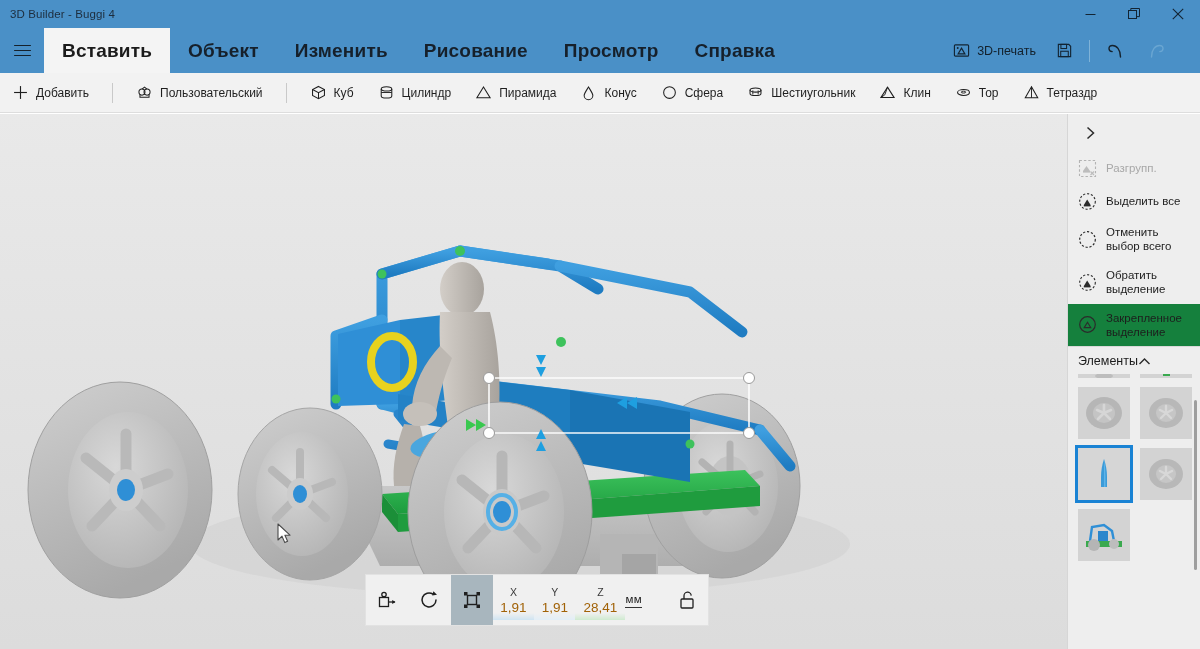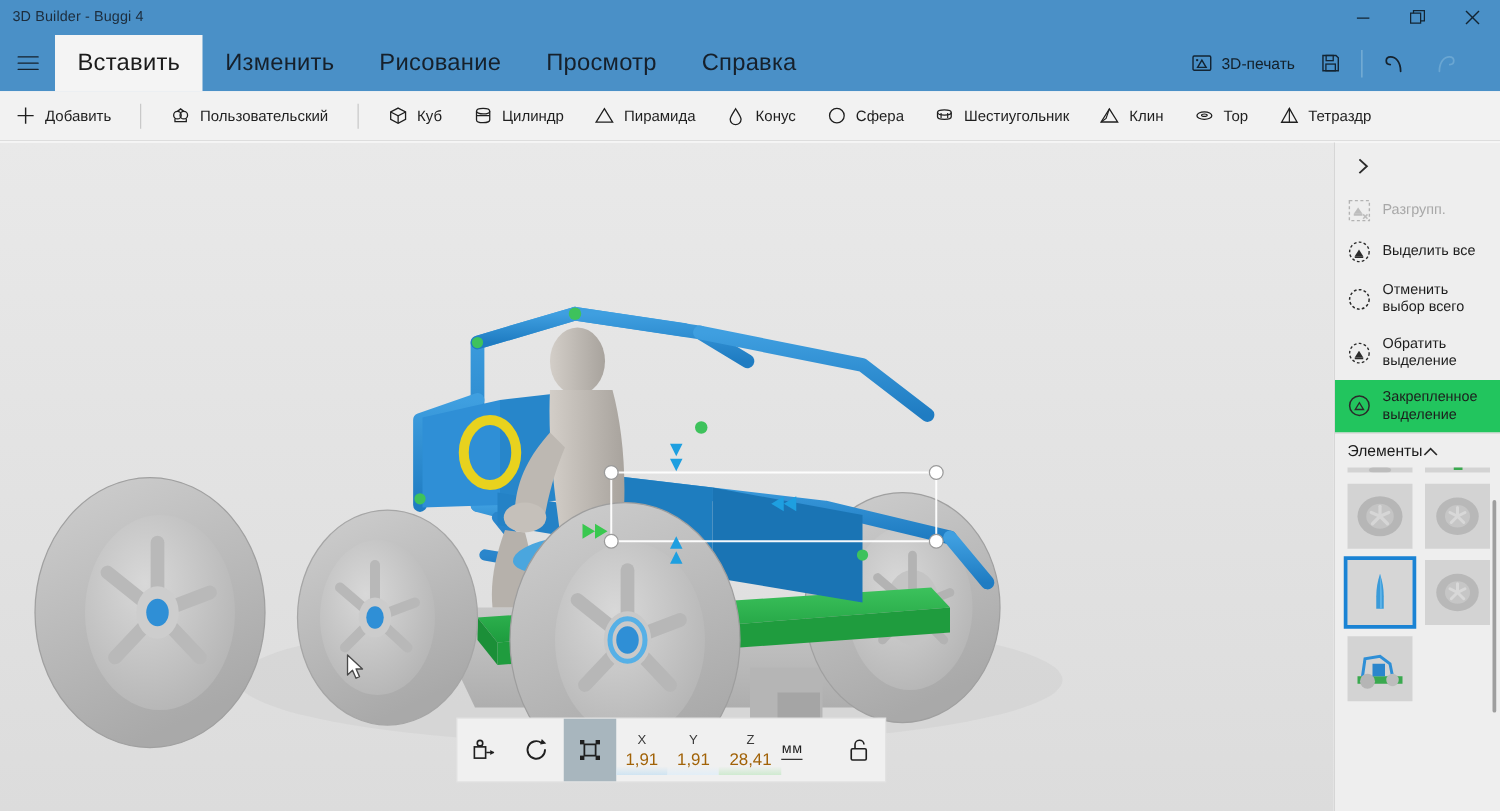--- a/index.html
+++ b/index.html
@@ -35,21 +35,21 @@
   }
   .hamburger {
     width: 44px; display: flex; align-items: center; justify-content: center;
   }
   .hamburger .bars { width: 17px; }
   .hamburger .bars i {
     display: block; height: 1.6px; background: #15212c; margin: 3.4px 0; border-radius: 1px;
   }
   .menutab {
     display: flex; align-items: center; justify-content: center;
-    padding: 0 18px; font-size: 19px; color: #16202b; font-weight: 400;
+    padding: 0 18px; font-size: 19px; color: #16202b; font-weight: 700;
     white-space: nowrap; letter-spacing: .2px;
   }
   .menutab.active { background: #f4f4f4; color: #1b1b1b; }
   .menu-right { margin-left: auto; display: flex; align-items: center; padding-right: 24px; gap: 0; }
   .mr-item {
     display: flex; align-items: center; gap: 7px; padding: 0 10px; height: 45px;
     font-size: 12.5px; color: #13202b; white-space: nowrap;
   }
   .mr-sep { width: 1px; height: 22px; background: #7fb3d8; margin: 0 6px; }
 
@@ -81,21 +81,21 @@
     position: absolute; left: 1067px; top: 114px; width: 133px; height: 535px;
     background: #eeeeee; border-left: 1px solid #d6d6d6;
     display: flex; flex-direction: column;
   }
   .rp-expand { height: 38px; display: flex; align-items: center; padding-left: 16px; }
   .rp-item {
     display: flex; align-items: center; gap: 9px; padding: 7px 6px 7px 10px;
     font-size: 11.5px; color: #1d1d1d; line-height: 1.25;
   }
   .rp-item.disabled { color: #a8a8a8; }
-  .rp-item.sel { background: #22c55e; }
+  .rp-item.sel { background: #15803d; }
   .rp-ico { width: 19px; height: 19px; flex: 0 0 19px; display: block; }
 
   .rp-sec-hdr {
     display: flex; align-items: center; justify-content: flex-start;
     padding: 7px 2px 6px 10px; border-top: 1px solid #d8d8d8;
     font-size: 12.5px; color: #1b1b1b;
   }
   .rp-grid {
     position: relative; flex: 1; overflow: hidden;
     padding: 0 10px; 
@@ -173,20 +173,23 @@
   <div class="menubar">
     <div class="hamburger">
       <div class="bars">
           <i></i>
           <i></i>
           <i></i>
         </div>
     </div>
     <div class="menutab active">
       <span>Вставить</span>
+    </div>
+    <div class="menutab">
+      <span>Объект</span>
     </div>
     <div class="menutab">
       <span>Изменить</span>
     </div>
     <div class="menutab">
       <span>Рисование</span>
     </div>
     <div class="menutab">
       <span>Просмотр</span>
     </div>

